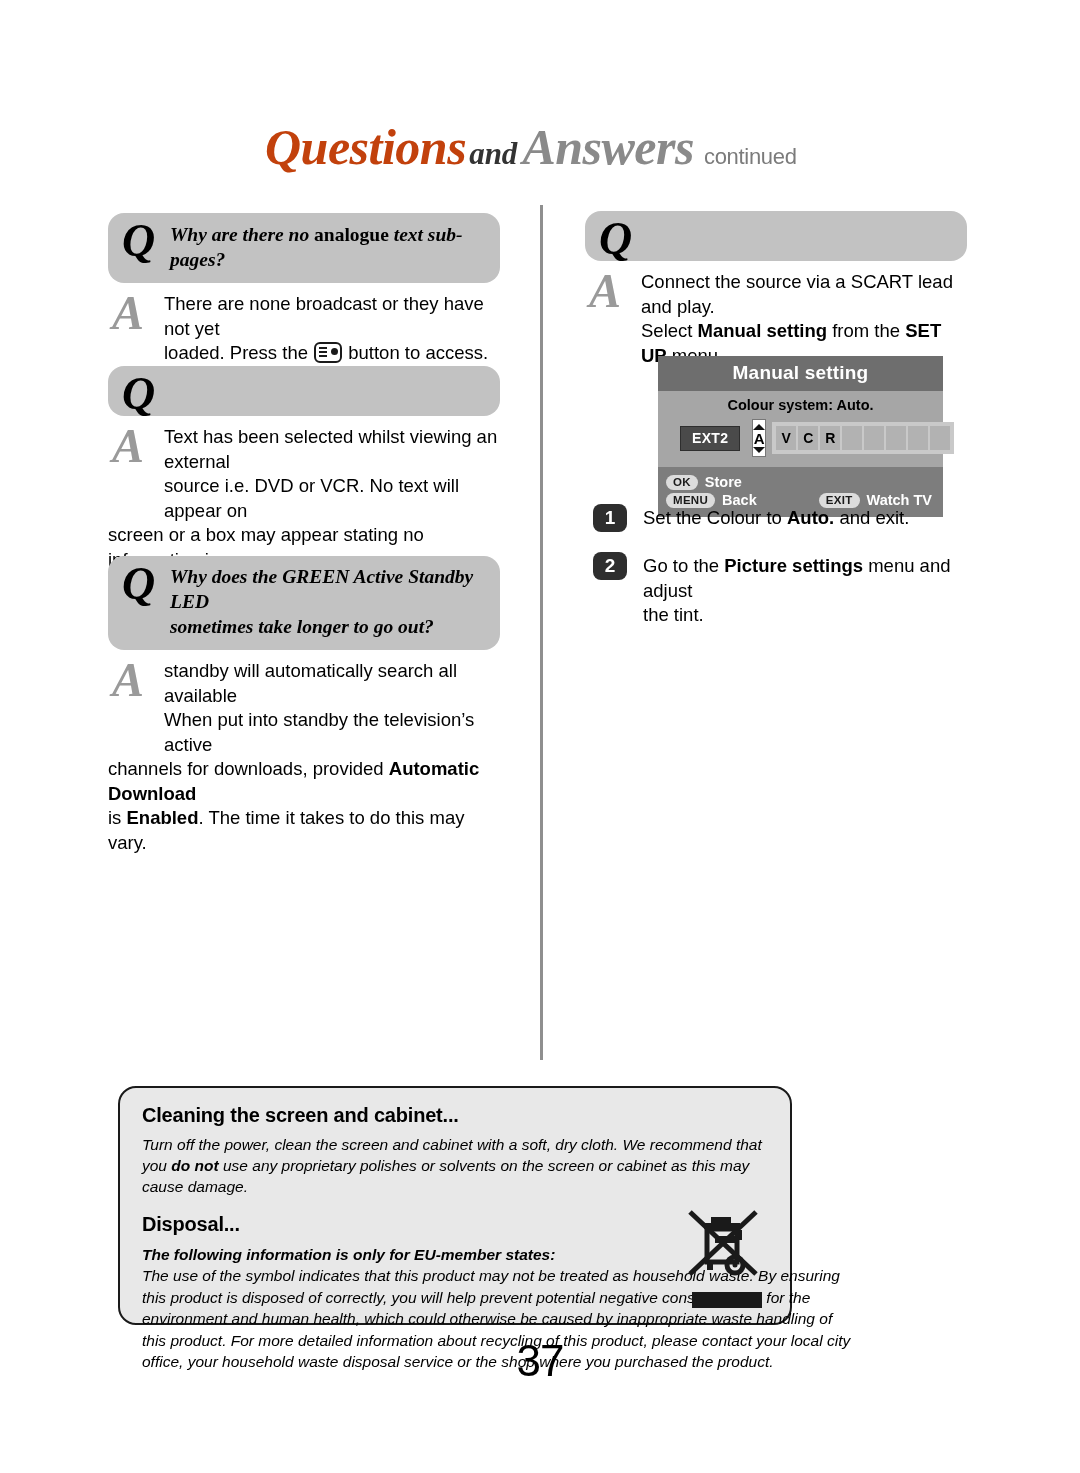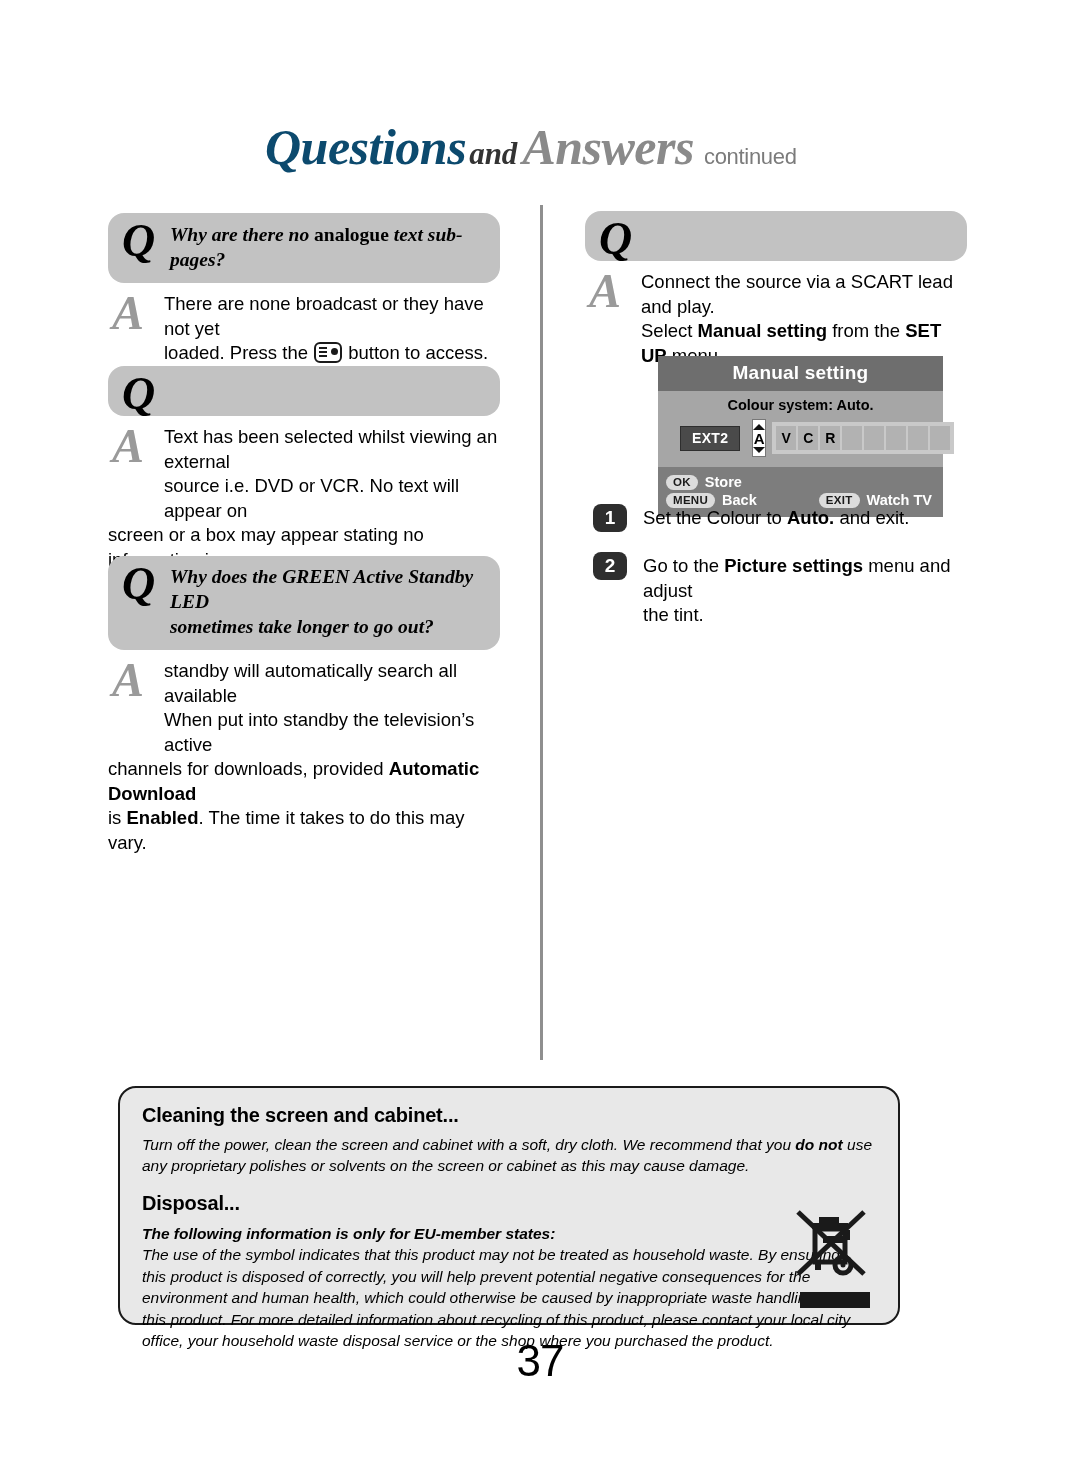--- a/index.html
+++ b/index.html
@@ -22,21 +22,21 @@
     left: 265px;
     top: 118px;
     width: 760px;
     white-space: nowrap;
   }
   .page-heading .h-q {
     font-family: "Liberation Serif", serif;
     font-style: italic;
     font-weight: bold;
     font-size: 50px;
-    color: #0c4a6e;
+    color: #c2410c;
     letter-spacing: -0.5px;
   }
   .page-heading .h-and {
     font-family: "Liberation Serif", serif;
     font-style: italic;
     font-weight: bold;
     font-size: 31px;
     color: #333333;
     padding: 0 5px 0 3px;
   }
@@ -311,21 +311,21 @@
     margin-right: 7px;
     letter-spacing: 0.3px;
   }
   .osd-foot-gap { width: 62px; }
 
   
   .info-box {
     position: absolute;
     left: 118px;
     top: 1086px;
-    width: 782px;
+    width: 674px;
     height: 239px;
     box-sizing: border-box;
     background: #e8e8e8;
     border: 2px solid #1a1a1a;
     border-radius: 18px;
     padding: 16px 22px 14px 22px;
   }
   .info-h {
     font-family: "Liberation Sans", sans-serif;
     font-weight: bold;

